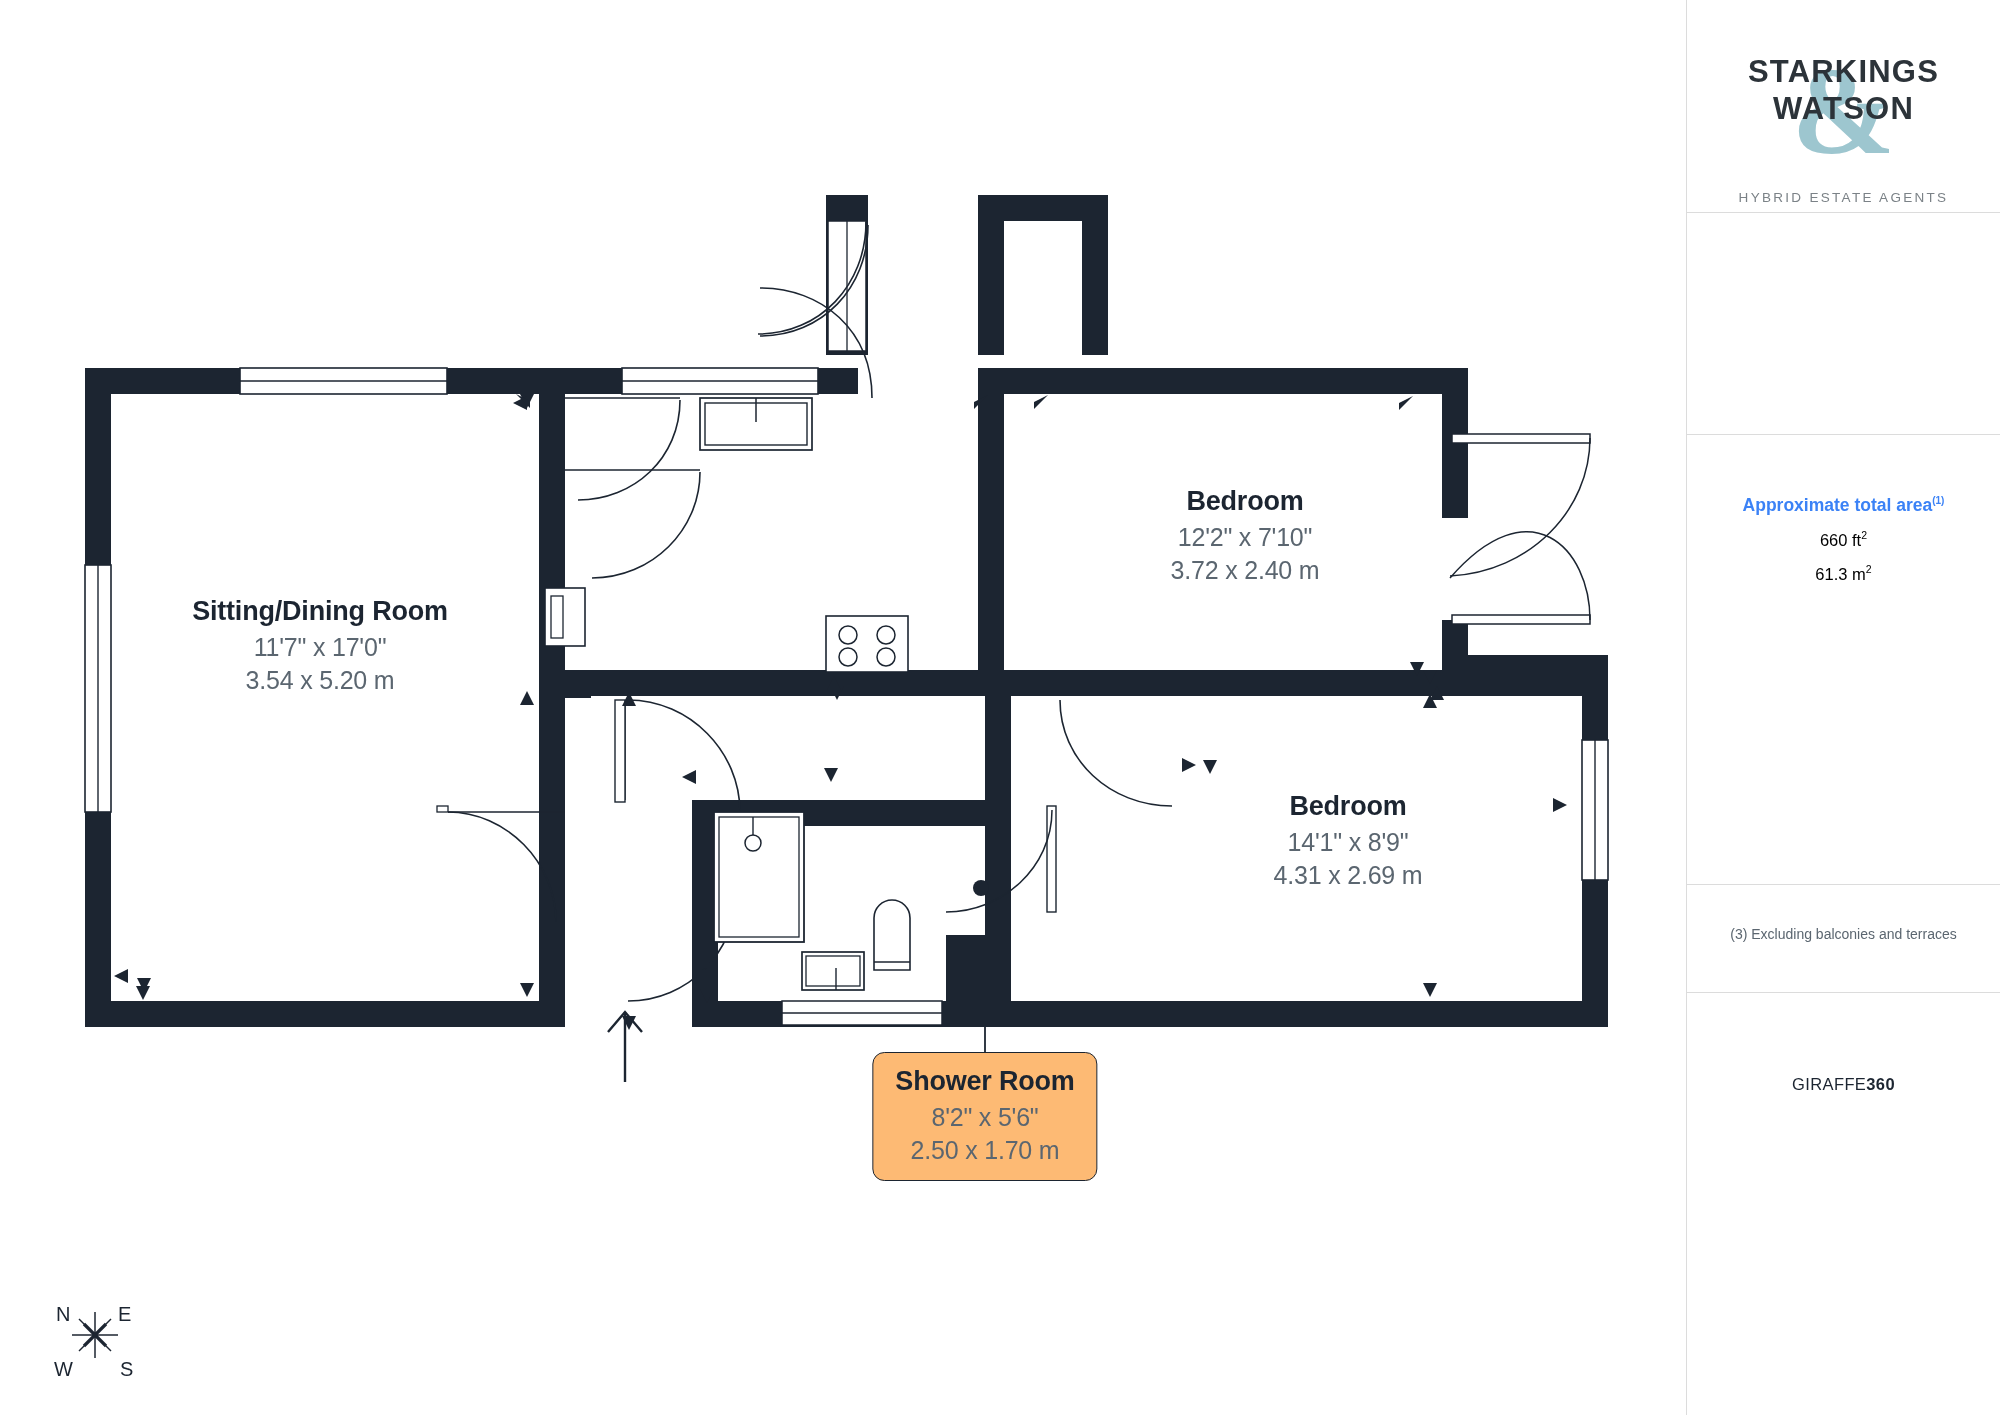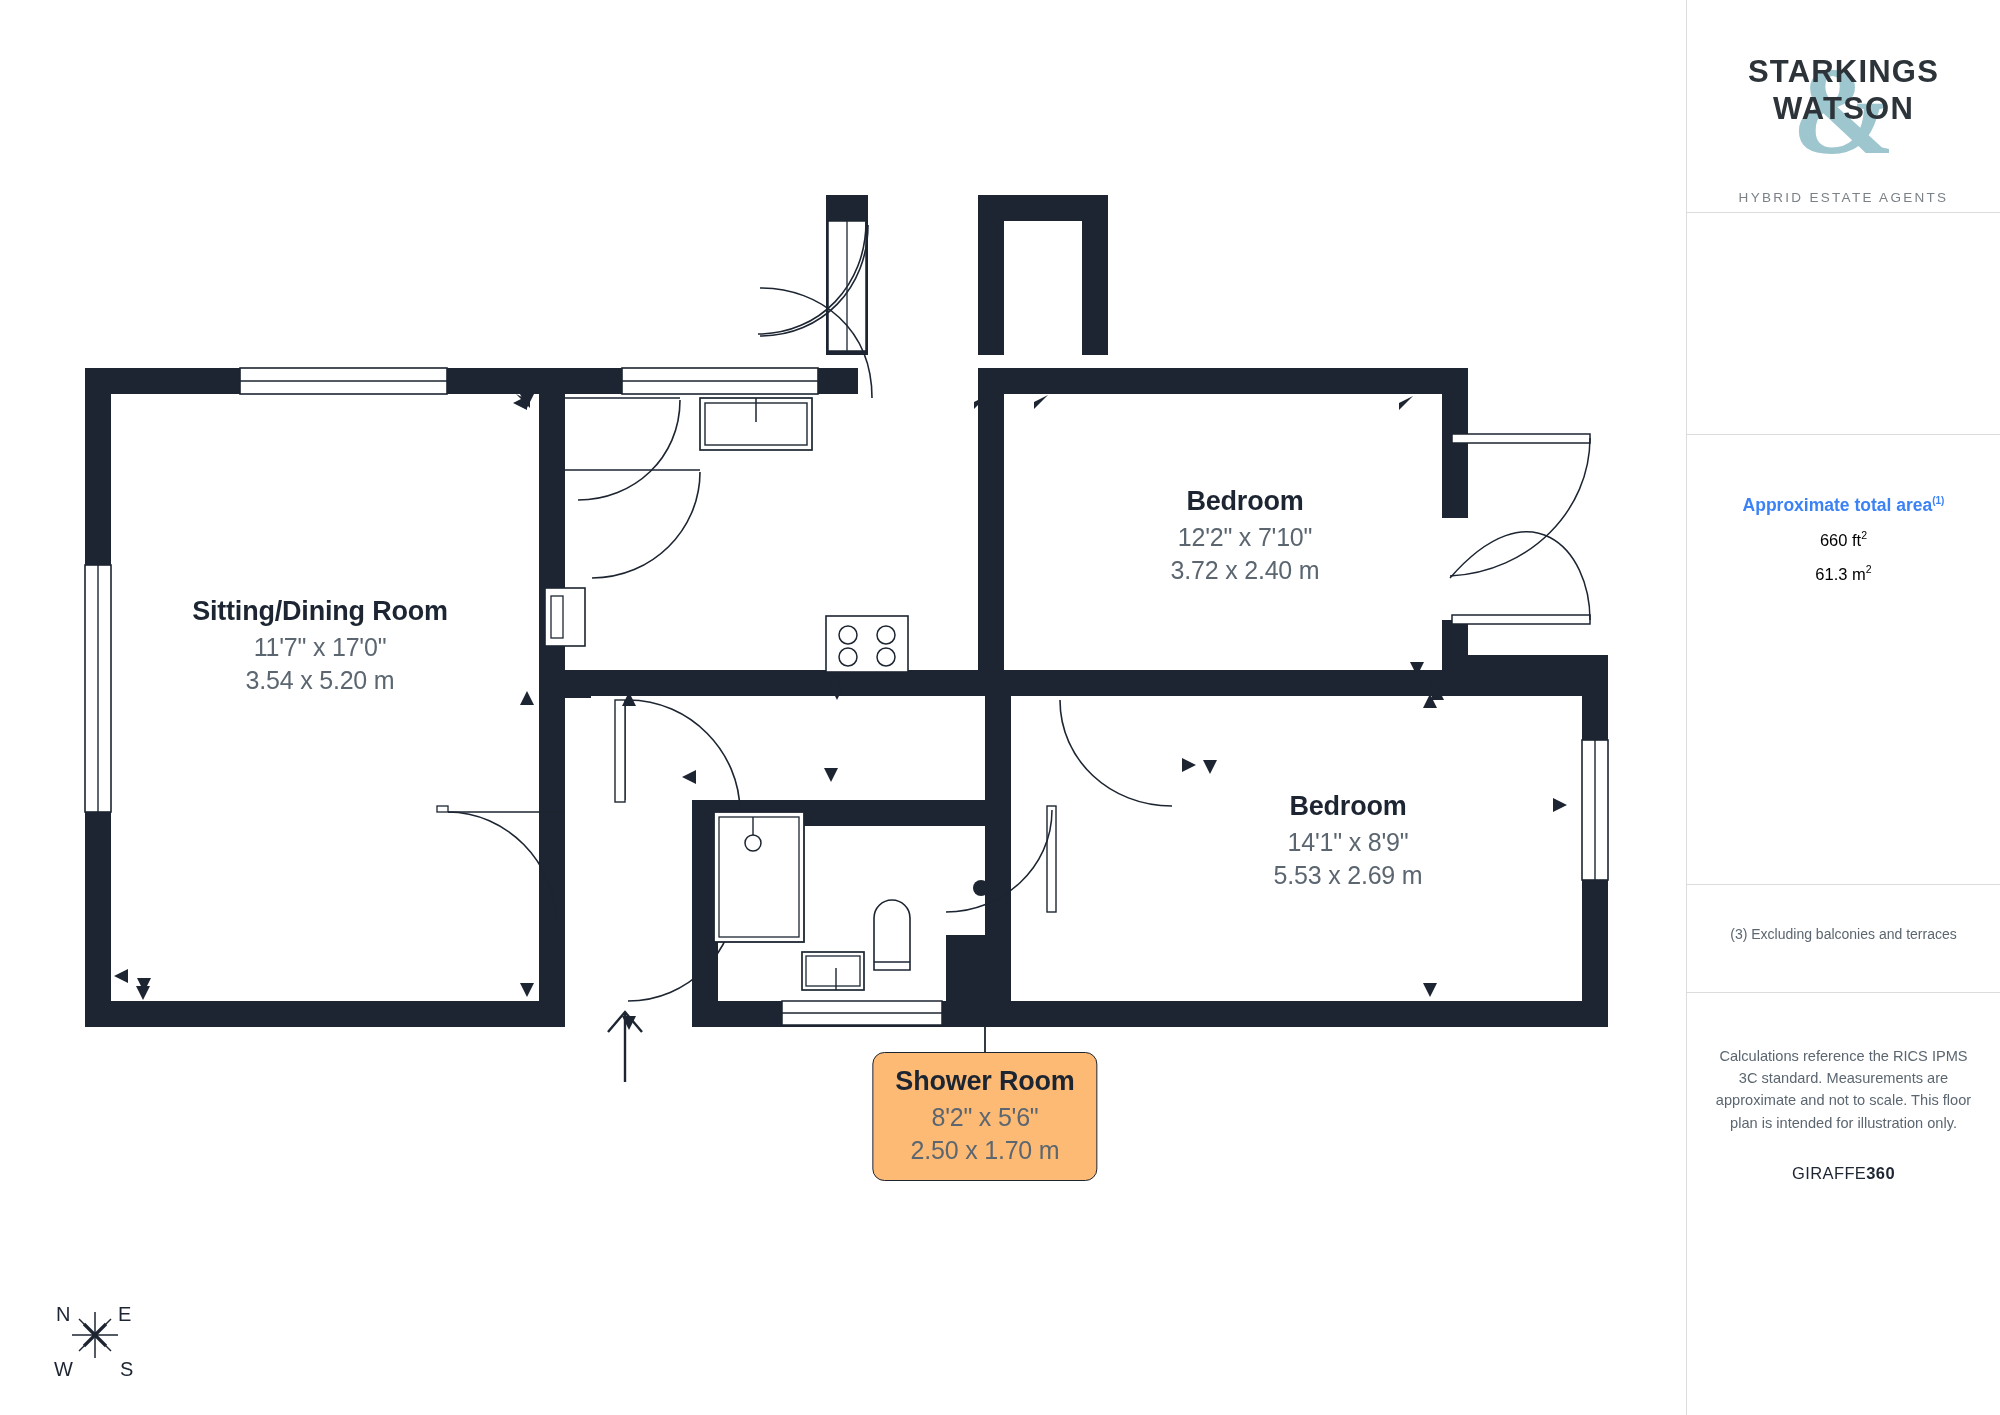--- a/index.html
+++ b/index.html
@@ -424,21 +424,21 @@
 
     <div class="room-label" style="left:1245px; top:485px;">
       <div class="rl-name">Bedroom</div>
       <div class="rl-imp">12'2" x 7'10"</div>
       <div class="rl-met">3.72 x 2.40 m</div>
     </div>
 
     <div class="room-label" style="left:1348px; top:790px;">
       <div class="rl-name">Bedroom</div>
       <div class="rl-imp">14'1" x 8'9"</div>
-      <div class="rl-met">5.53 x 2.69 m</div>
+      <div class="rl-met">4.31 x 2.69 m</div>
     </div>
 
     <div class="room-label callout" style="left:985px; top:1052px;">
       <div class="rl-name">Shower Room</div>
       <div class="rl-imp">8'2" x 5'6"</div>
       <div class="rl-met">2.50 x 1.70 m</div>
     </div>
 
     <div id="compass">
       <svg width="110" height="100" viewBox="0 0 110 100" xmlns="http://www.w3.org/2000/svg">
@@ -478,18 +478,17 @@
       <div class="area-title"><span>Approximate total area</span><sup>(1)</sup></div>
       <div class="area-val"><span>660 ft</span><sup>2</sup></div>
       <div class="area-val"><span>61.3 m</span><sup>2</sup></div>
     </div>
 
     <div class="sb-cell" id="sb-note-cell">
       <div class="note-text">(3) Excluding balconies and terraces</div>
     </div>
 
     <div class="sb-cell" id="sb-disc-cell">
-      <div class="disc-text">Calculations reference the RICS IPMS 3C standard. Measurements are approximate and not to scale. This floor plan is intended for illustration only.</div>
       <div class="brand"><span class="lite">GIRAFFE</span><b>360</b></div>
     </div>
 
   </div>
 </div>
 
 </body></html>

